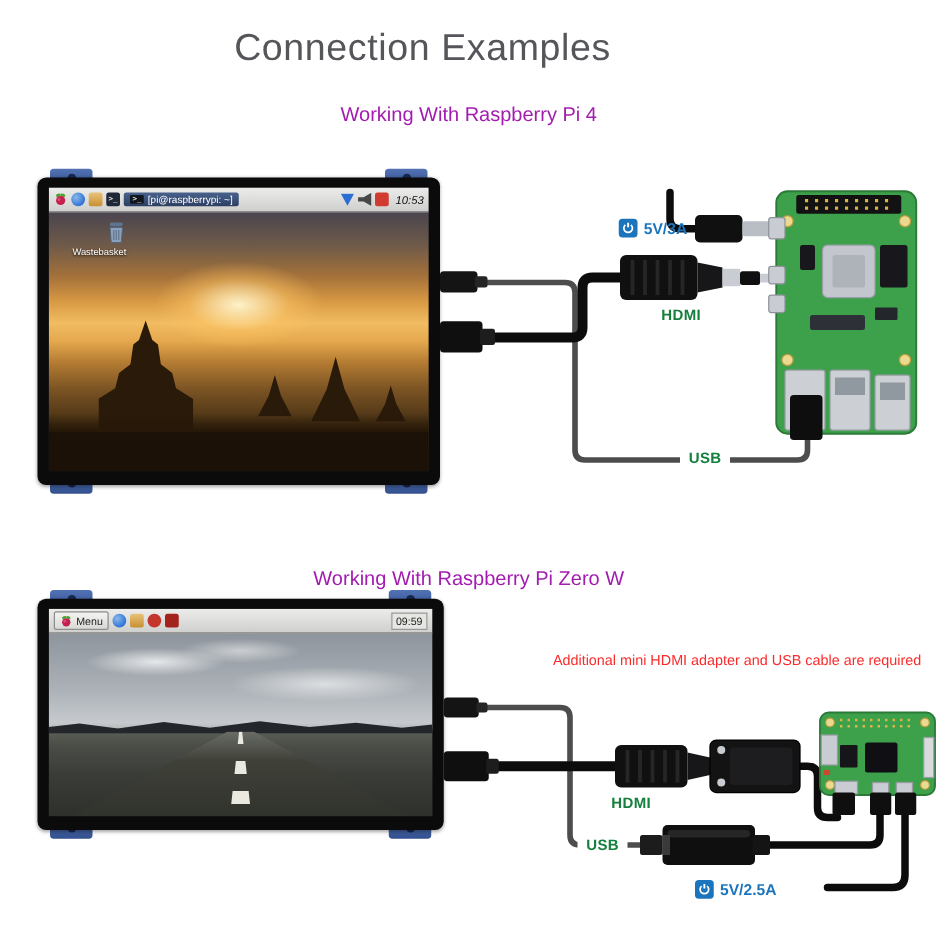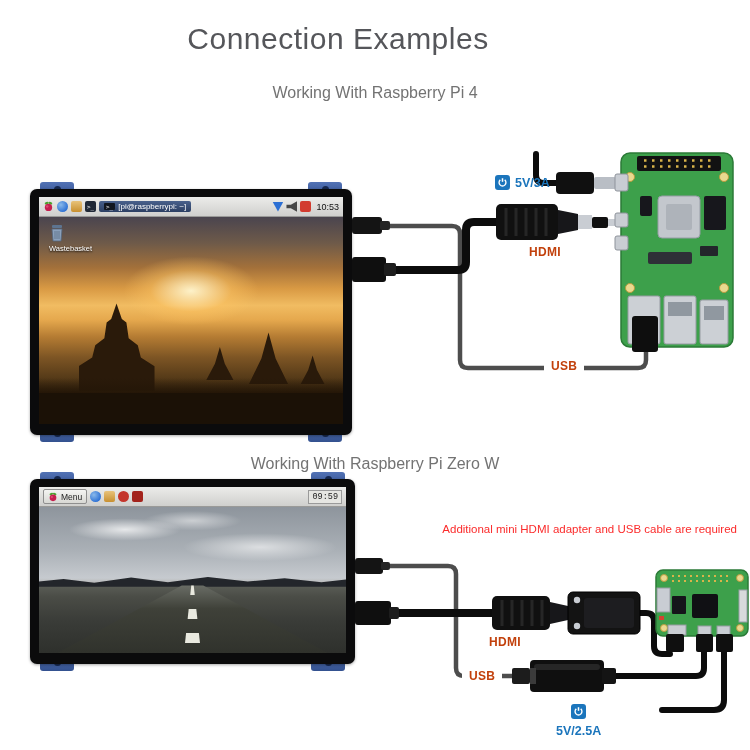--- a/index.html
+++ b/index.html
@@ -2,21 +2,21 @@
 <html><head>
 <meta charset="utf-8">
 <style>
   html,body{margin:0;padding:0;background:#fff;}
   #canvas{position:relative;width:750px;height:750px;background:#fff;overflow:hidden;
           font-family:"Liberation Sans","DejaVu Sans",sans-serif;}
 
   .page-title{position:absolute;top:22px;left:0;width:676px;text-align:center;
               font-size:30px;color:#55565a;letter-spacing:.5px;}
   .sec-heading{position:absolute;left:0;width:750px;text-align:center;
-               font-size:16px;color:#737373;}
+               font-size:16px;color:#a21caf;}
   .note-red{position:absolute;top:523px;right:13px;font-size:11.5px;color:#fb2b2b;}
 
   
   .monitor{position:absolute;}
   .tab{position:absolute;width:34px;height:16px;border-radius:3px;
        background:linear-gradient(#5272b5,#33518f);z-index:0;}
   .tab .hole{width:7px;height:7px;border-radius:50%;background:#16284f;margin:4px auto 0;}
   .frame{position:absolute;inset:0;background:#0b0b0c;border-radius:7px;z-index:1;
          box-shadow:0 1px 3px rgba(0,0,0,.35);}
   .screen{position:absolute;left:9px;right:9px;top:8px;bottom:11px;overflow:hidden;background:#222;}
@@ -29,23 +29,23 @@
   .globe{border-radius:50%;background:radial-gradient(circle at 35% 35%,#8ab9ea,#2b6fd4 75%);}
   .folder{background:linear-gradient(#e8c27a,#c89030);border-radius:2px;}
   .term{background:#1f2836;color:#fff;font-size:6px;line-height:11px;text-align:center;border-radius:2px;
         font-family:"DejaVu Sans Mono",monospace;}
   .wifi{background:#2b6fd4;clip-path:polygon(50% 100%,0 0,100% 0);height:10px;}
   .vol{background:#474747;clip-path:polygon(0 35%,40% 35%,100% 0,100% 100%,40% 65%,0 65%);}
   .temp{background:#d23b2f;border-radius:2px;}
   .redc{background:#c4352c;border-radius:50%;}
   .reds{background:#a3231c;border-radius:2px;}
   .tb-spacer{flex:1;}
-  .tb-clock{font-size:9px;color:#111;margin-left:2px;white-space:nowrap;}
+  .tb-clock{font-size:9px;color:#111;margin-left:2px;white-space:nowrap;font-style:italic;}
   .tb-clock2{font-size:8.5px;border:1px solid #9a9a9a;background:#e6e6e2;padding:0 3px;height:12px;
-             line-height:12px;white-space:nowrap;font-family:Liberation Mono, monospace;}
+             line-height:12px;white-space:nowrap;}
   .task-btn{background:linear-gradient(#49618c,#2c3f63);color:#fff;font-size:8px;padding:1px 5px;
             border-radius:2px;display:flex;gap:3px;align-items:center;white-space:nowrap;max-width:130px;overflow:hidden;}
   .term-glyph{background:#11161f;color:#fff;font-size:6px;padding:0 2px;border-radius:1px;
               font-family:"DejaVu Sans Mono",monospace;}
   .menu-btn{border:1px solid #8f8f8f;background:linear-gradient(#f4f4f2,#d8d8d4);border-radius:2px;
             display:flex;align-items:center;gap:3px;padding:0 4px;height:13px;font-size:8.5px;color:#222;}
 
   
   .photo{position:absolute;top:19px;left:0;right:0;bottom:0;overflow:hidden;}
   .photo-sunset{background:
@@ -69,26 +69,26 @@
   .mountains{position:absolute;left:0;top:46%;width:100%;height:9%;background:#23262b;
       clip-path:polygon(0 100%,0 60%,8% 40%,18% 70%,30% 30%,42% 65%,55% 25%,68% 60%,80% 35%,92% 65%,100% 45%,100% 100%);}
   .road{position:absolute;left:0;bottom:0;width:100%;height:46%;
       background:linear-gradient(#6a6d66,#3f4139 35%,#30322c);
       clip-path:polygon(46.5% 0,53.5% 0,94% 100%,6% 100%);}
   .centerline{position:absolute;left:0;bottom:0;width:100%;height:46%;
       background:repeating-linear-gradient(180deg,#e9e9df 0 10px,rgba(0,0,0,0) 10px 24px);
       clip-path:polygon(49.6% 0,50.4% 0,52.8% 100%,47.2% 100%);}
 
   
-  .desktop-icon{position:absolute;left:10px;top:27px;z-index:3;width:52px;text-align:left;
+  .desktop-icon{position:absolute;left:10px;top:27px;z-index:3;width:52px;text-align:right;
       color:#fff;font-size:7.5px;text-shadow:0 1px 2px #000;}
 
   
   .tag{position:absolute;background:#fff;padding:1px 7px;font-size:12px;font-weight:600;
-       color:#c2410c;letter-spacing:.3px;z-index:5;}
+       color:#15803d;letter-spacing:.3px;z-index:5;}
   .power-label{position:absolute;display:flex;align-items:center;gap:5px;z-index:5;
        font-size:12.5px;font-weight:700;color:#1b75bc;}
   .power-ic{width:15px;height:15px;background:#1b75bc;border-radius:3px;display:flex;
        align-items:center;justify-content:center;flex:0 0 auto;}
 
   svg.wiring{position:absolute;left:0;z-index:4;pointer-events:none;}
 </style>
 </head>
 <body>
 
@@ -163,21 +163,21 @@
       <svg width="11" height="11" viewBox="0 0 16 16">
         <path d="M8 1.8 V7" stroke="#fff" stroke-width="2.2" fill="none"></path>
         <path d="M4.8 4.2 a5 5 0 1 0 6.4 0" stroke="#fff" stroke-width="2" fill="none"></path>
       </svg>
     </span>
     <span>5V/3A</span>
   </div>
   <div class="tag" style="left:522px;top:244px;">HDMI</div>
   <div class="tag" style="left:544px;top:358px;">USB</div>
 
-  <div class="monitor" style="left:30px;top:142px;width:322px;height:246px;margin-top:47px;">
+  <div class="monitor" style="left:30px;top:142px;width:322px;height:246px;">
     <div class="tab" style="left:10px;top:-7px;">
         <div class="hole"></div>
       </div>
     <div class="tab" style="right:10px;top:-7px;">
         <div class="hole"></div>
       </div>
     <div class="tab" style="left:10px;bottom:-7px;">
         <div class="hole"></div>
       </div>
     <div class="tab" style="right:10px;bottom:-7px;">
@@ -295,21 +295,21 @@
       <rect x="512" y="668" width="18" height="16" rx="2" fill="#1c1c1c"></rect>
       <rect x="530" y="660" width="74" height="32" rx="4" fill="#0f0f0f"></rect>
       <rect x="534" y="664" width="66" height="6" rx="3" fill="#262626"></rect>
       <rect x="530" y="668" width="6" height="16" fill="#3a3a3a"></rect>
       <rect x="602" y="668" width="14" height="16" rx="2" fill="#141414"></rect>
     </g>
   </svg>
 
   <div class="tag" style="left:482px;top:634px;">HDMI</div>
   <div class="tag" style="left:462px;top:668px;">USB</div>
-  <div class="power-label" style="left:556px;top:704px;flex-direction:column;">
+  <div class="power-label" style="left:556px;top:704px;">
     <span class="power-ic">
       <svg width="11" height="11" viewBox="0 0 16 16">
         <path d="M8 1.8 V7" stroke="#fff" stroke-width="2.2" fill="none"></path>
         <path d="M4.8 4.2 a5 5 0 1 0 6.4 0" stroke="#fff" stroke-width="2" fill="none"></path>
       </svg>
     </span>
     <span>5V/2.5A</span>
   </div>
 
   <div class="monitor" style="left:30px;top:479px;width:325px;height:185px;">

